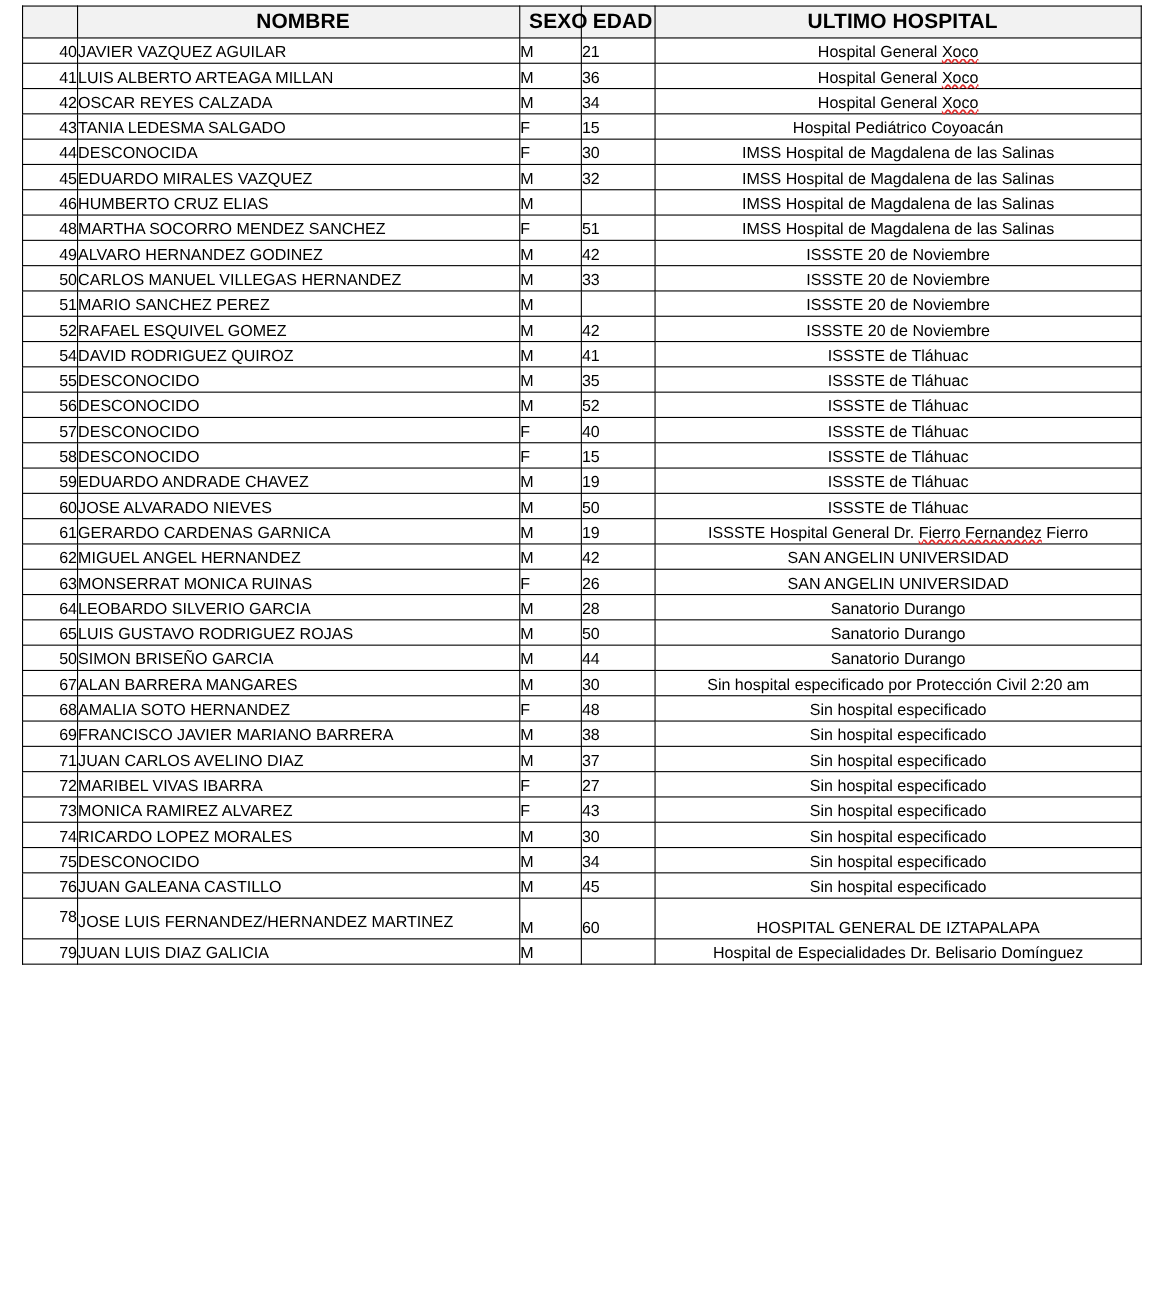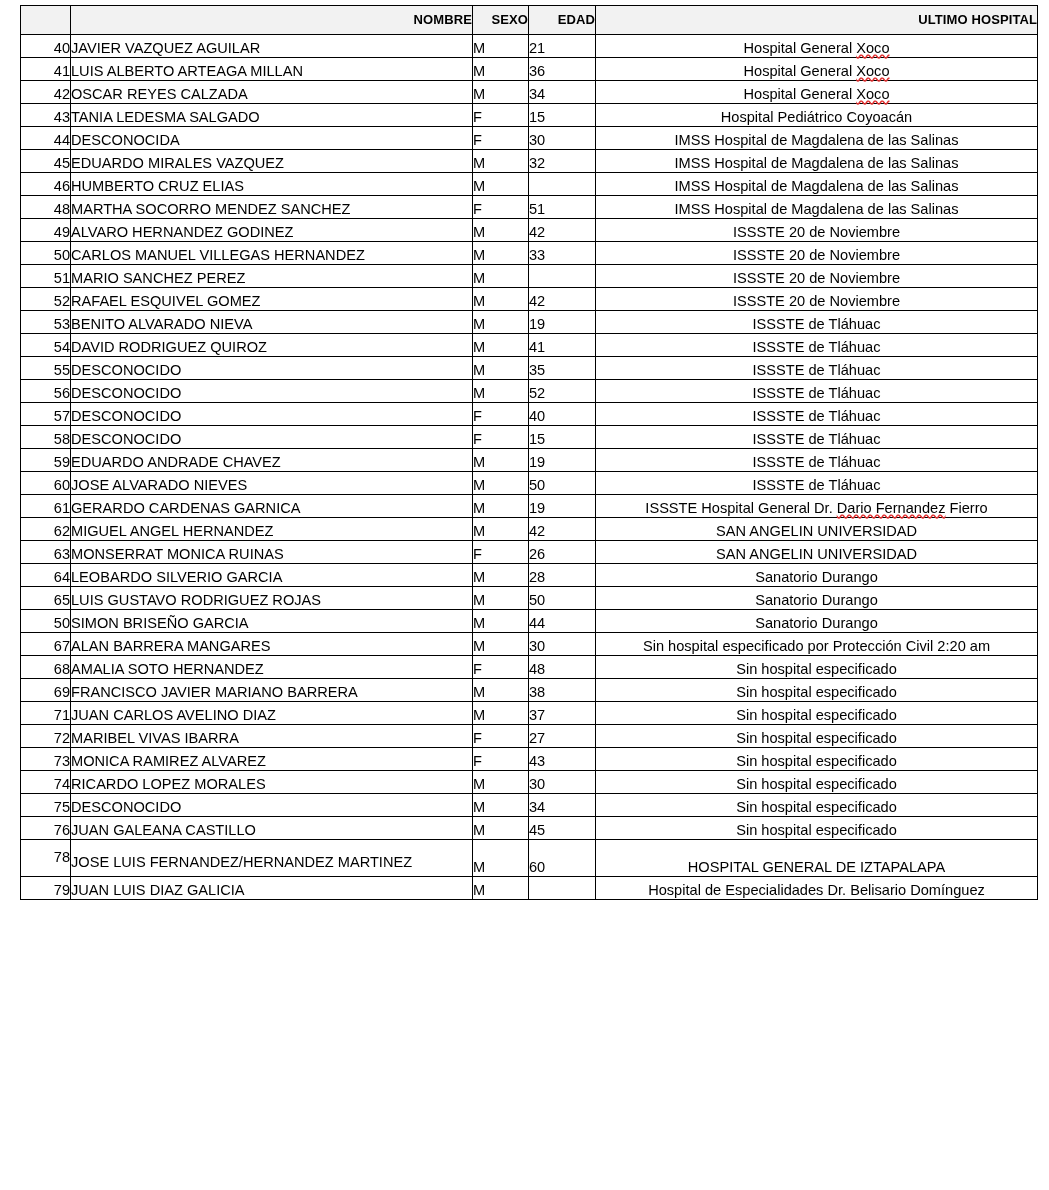--- a/index.html
+++ b/index.html
@@ -42,25 +42,25 @@
   table.victims-table th,
   table.victims-table td {
     border: 1px solid #000000;
     padding: 0;
     vertical-align: bottom;
     line-height: 1.18;
   }
   table.victims-table thead th {
     background: #f2f2f2;
     font-weight: bold;
-    font-size: 13px;
+    font-size: 19px;
     letter-spacing: 0.1px;
     height: 28px;
     vertical-align: middle;
-    text-align: right;
+    text-align: center;
   }
   table.victims-table thead th.h-num { border-right: 1px solid #000; }
   table.victims-table thead th .hpad { padding: 0 0 0 8px; display: block; }
 
   table.victims-table tbody td {
     height: 22px;
   }
   td.cell-num {
     text-align: right;
     padding: 0 7px 3px 0;
@@ -210,27 +210,20 @@
             <td class="cell-hosp">ISSSTE 20 de Noviembre</td>
           </tr>
           <tr>
             <td class="cell-num">52</td>
             <td class="cell-name">RAFAEL ESQUIVEL GOMEZ</td>
             <td class="cell-sex">M</td>
             <td class="cell-age">42</td>
             <td class="cell-hosp">ISSSTE 20 de Noviembre</td>
           </tr>
           <tr>
-            <td class="cell-num">53</td>
-            <td class="cell-name">BENITO ALVARADO NIEVA</td>
-            <td class="cell-sex">M</td>
-            <td class="cell-age">19</td>
-            <td class="cell-hosp">ISSSTE de Tláhuac</td>
-          </tr>
-          <tr>
             <td class="cell-num">54</td>
             <td class="cell-name">DAVID RODRIGUEZ QUIROZ</td>
             <td class="cell-sex">M</td>
             <td class="cell-age">41</td>
             <td class="cell-hosp">ISSSTE de Tláhuac</td>
           </tr>
           <tr>
             <td class="cell-num">55</td>
             <td class="cell-name">DESCONOCIDO</td>
             <td class="cell-sex">M</td>
@@ -270,21 +263,21 @@
             <td class="cell-name">JOSE ALVARADO NIEVES</td>
             <td class="cell-sex">M</td>
             <td class="cell-age">50</td>
             <td class="cell-hosp">ISSSTE de Tláhuac</td>
           </tr>
           <tr>
             <td class="cell-num">61</td>
             <td class="cell-name">GERARDO CARDENAS GARNICA</td>
             <td class="cell-sex">M</td>
             <td class="cell-age">19</td>
-            <td class="cell-hosp">ISSSTE Hospital General Dr. <span class="sp">Dario Fernandez</span> Fierro</td>
+            <td class="cell-hosp">ISSSTE Hospital General Dr. <span class="sp">Fierro Fernandez</span> Fierro</td>
           </tr>
           <tr>
             <td class="cell-num">62</td>
             <td class="cell-name">MIGUEL ANGEL HERNANDEZ</td>
             <td class="cell-sex">M</td>
             <td class="cell-age">42</td>
             <td class="cell-hosp">SAN ANGELIN UNIVERSIDAD</td>
           </tr>
           <tr>
             <td class="cell-num">63</td>

